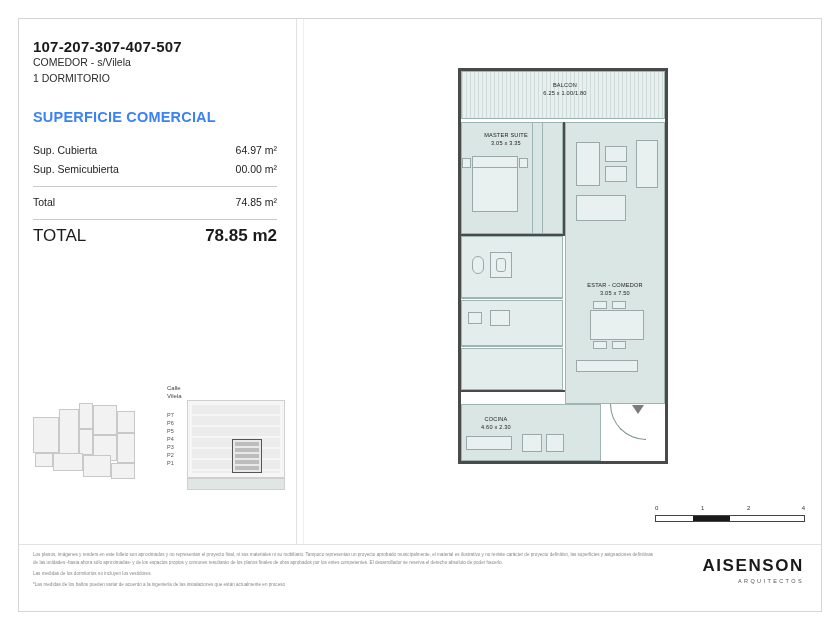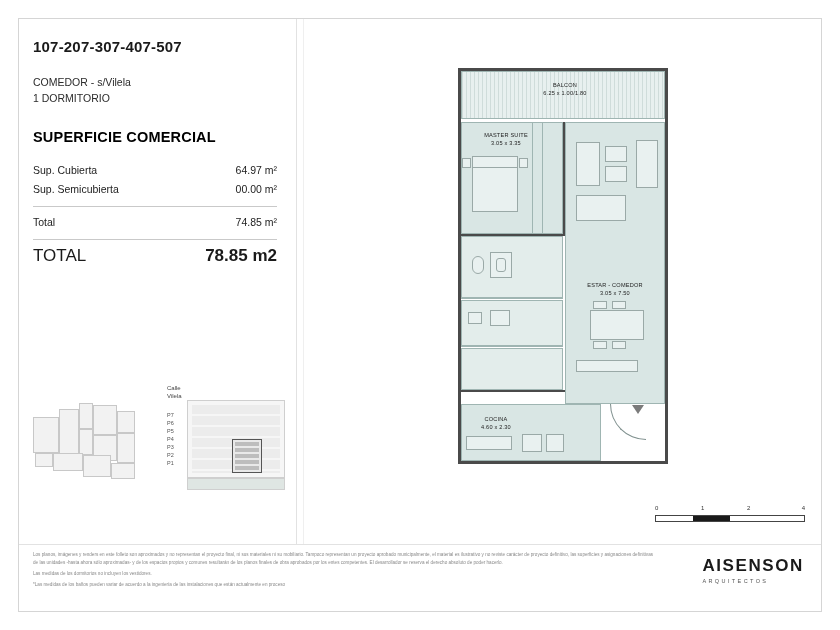--- a/index.html
+++ b/index.html
@@ -48,27 +48,27 @@
     position: absolute;
     left: 33px; top: 38px;
     width: 255px;
   }
   .proj-name {
     font-size: 10.5px; letter-spacing: .6px;
     color: #2b2b2b; margin-bottom: 16px;
   }
   .unit-codes {
     font-size: 15px; font-weight: bold; letter-spacing: .2px;
-    color: #1a1a1a; margin-bottom: 20px;
+    color: #1a1a1a; margin-bottom: 0;
   }
   .front-line, .dorm-line {
     font-size: 10.5px; color: #2b2b2b; line-height: 1.5;
   }
   .section-title {
-    font-size: 14.5px; font-weight: bold; color: #000000;
+    font-size: 14.5px; font-weight: bold; color: #3b82f6;
     margin-top: 22px; margin-bottom: 16px; letter-spacing: .2px;
   }
   table.areas {
     width: 244px; border-collapse: collapse;
     font-size: 10.5px; color: #222;
   }
   table.areas td { padding: 3.5px 0; }
   table.areas td.val { text-align: right; white-space: nowrap; }
   .rule {
     width: 244px; height: 1px; background: #c9c9c9;
@@ -174,20 +174,21 @@
   
   .legal {
     position: absolute; left: 33px; top: 551px;
     width: 620px;
     font-size: 4.6px; line-height: 1.75; color: #8a8a8a;
     text-align: justify;
   }
   .legal p { margin: 0 0 3px 0; }
   .logo {
     position: absolute; right: 36px; top: 556px;
+    text-align: right;
   }
   .logo .brand {
     font-size: 17px; font-weight: bold; letter-spacing: 1.6px; color: #1a1a1a;
   }
   .logo .sub {
     font-size: 5.5px; letter-spacing: 2.4px; color: #555; margin-top: 2px;
   }
 </style>
 </head>
 <body>

